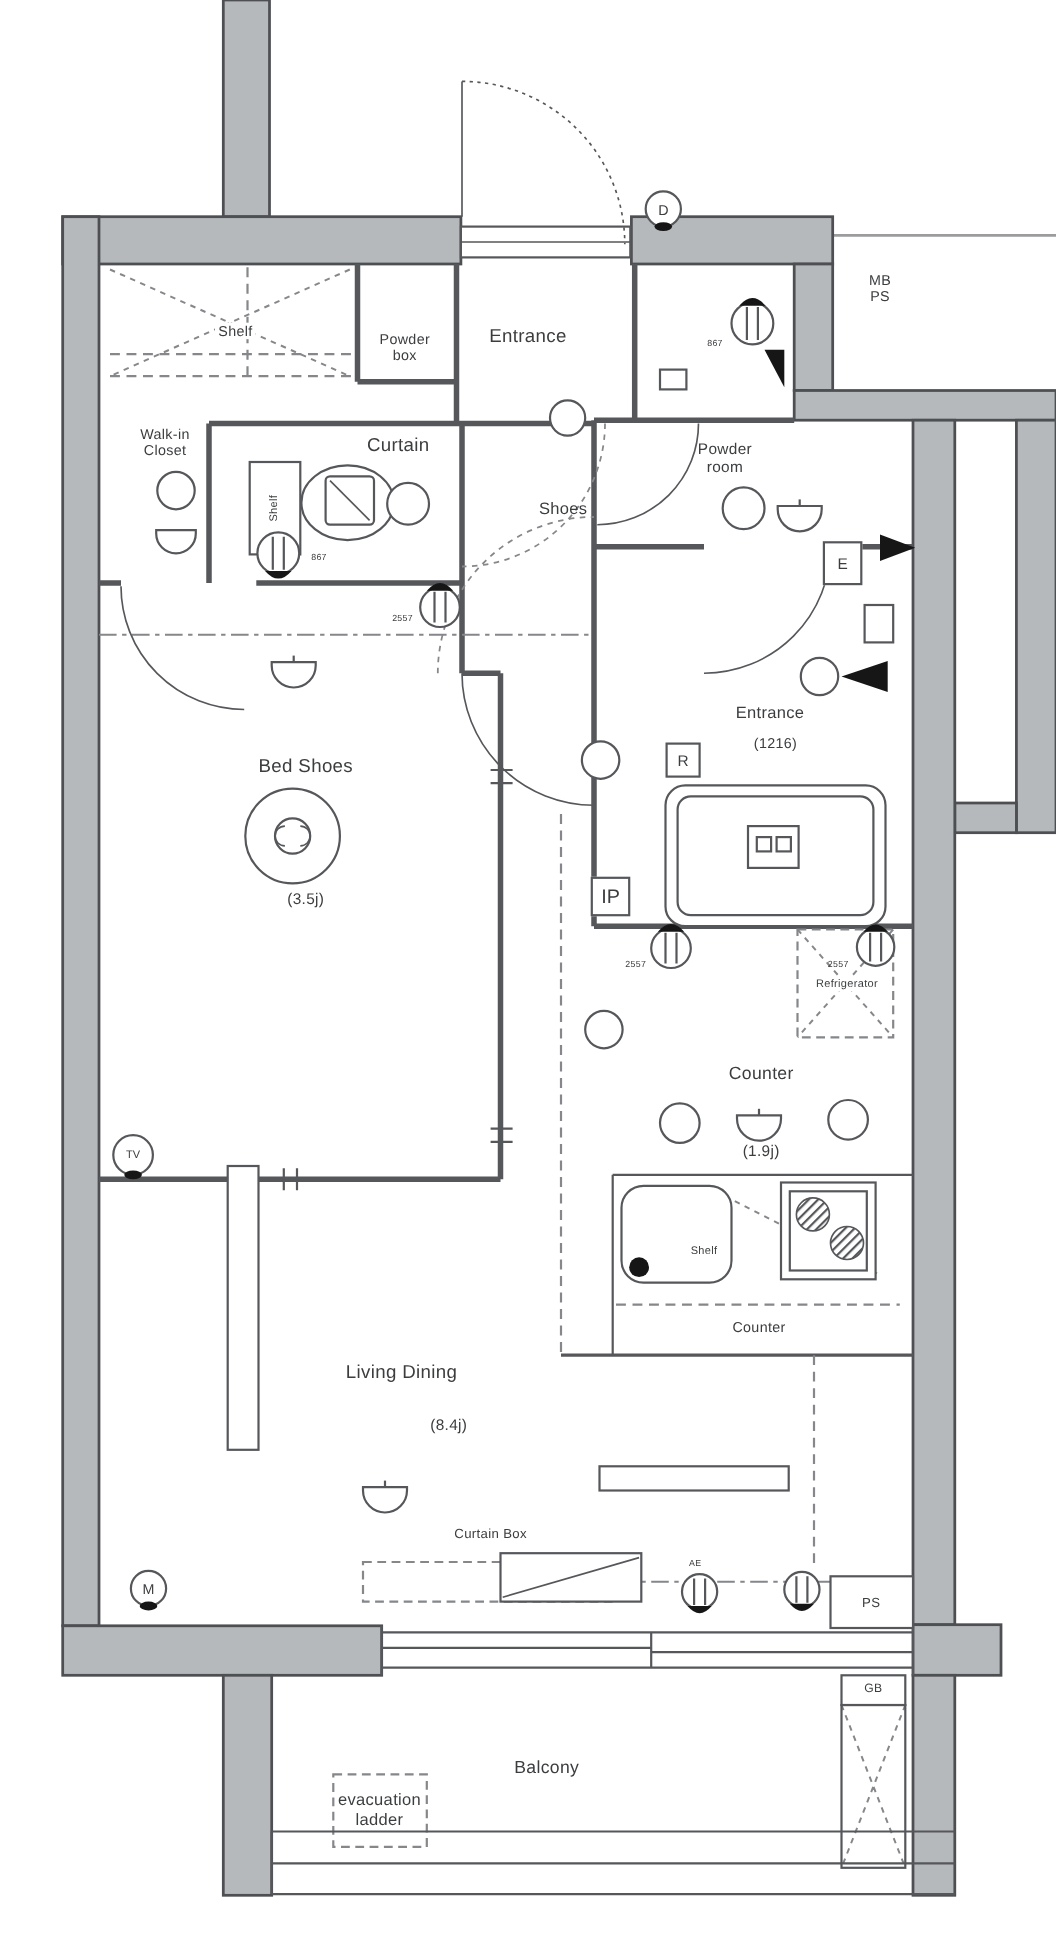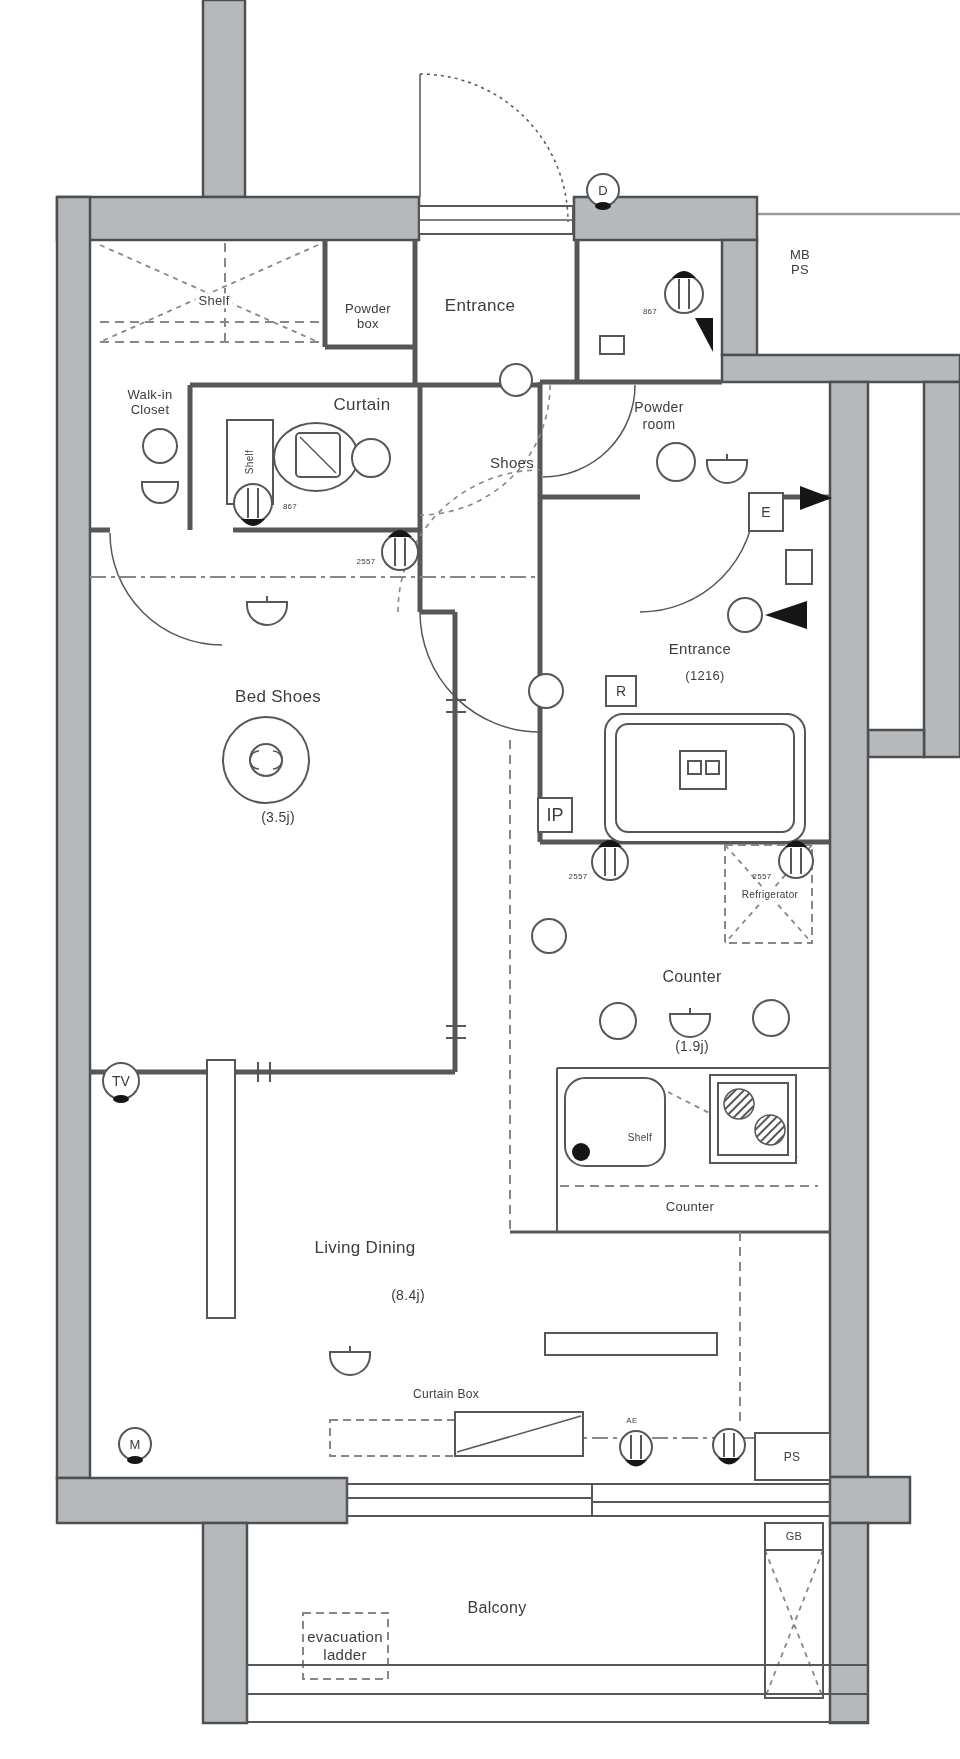--- a/index.html
+++ b/index.html
@@ -243,17 +243,17 @@
 <div class="lbl bg" style="left:446px;top:1394px;font-size:12px">Curtain Box</div>
 <div class="lbl" style="left:632px;top:1421px;font-size:8px">AE</div>
 <div class="lbl" style="left:497px;top:1608px;font-size:16px">Balcony</div>
 <div class="lbl" style="left:345px;top:1646px;font-size:15px">evacuation
 ladder</div>
 <div class="lbl" style="left:792px;top:1457px;font-size:12px">PS</div>
 <div class="lbl" style="left:794px;top:1536px;font-size:11px">GB</div>
 
 <div class="cmark capb" style="left:586px;top:173px;width:34px;height:34px;font-size:13px">D</div>
 <div class="cmark capb" style="left:118px;top:1427px;width:34px;height:34px;font-size:13px">M</div>
-<div class="cmark capb" style="left:102px;top:1062px;width:38px;height:38px;font-size:14px">TV</div>
+<div class="cmark capb" style="left:102px;top:1031px;width:38px;height:38px;font-size:10px">TV</div>
 <div class="bmark" style="left:605px;top:675px;width:32px;height:32px;font-size:14px">R</div>
 <div class="bmark" style="left:748px;top:492px;width:36px;height:40px;font-size:14px">E</div>
 <div class="bmark" style="left:537px;top:797px;width:36px;height:36px;font-size:18px">IP</div>
 </div>
 
 </body></html>

